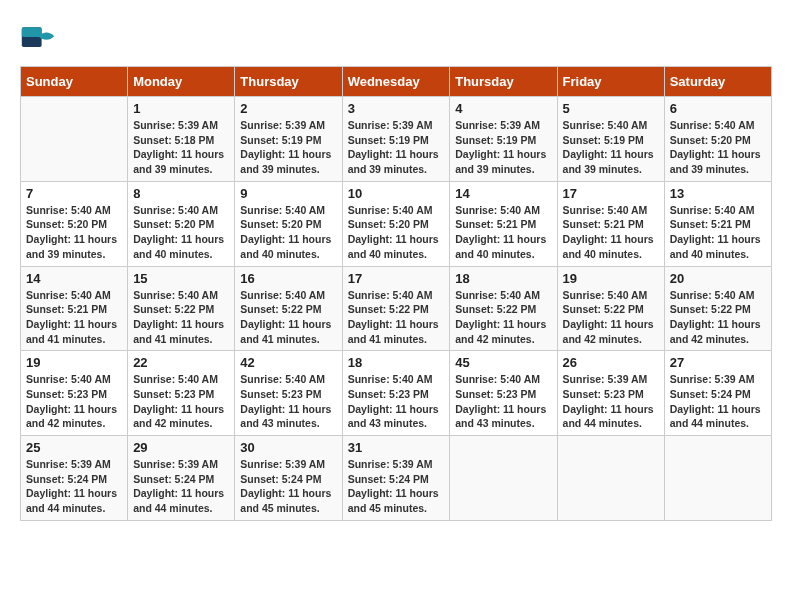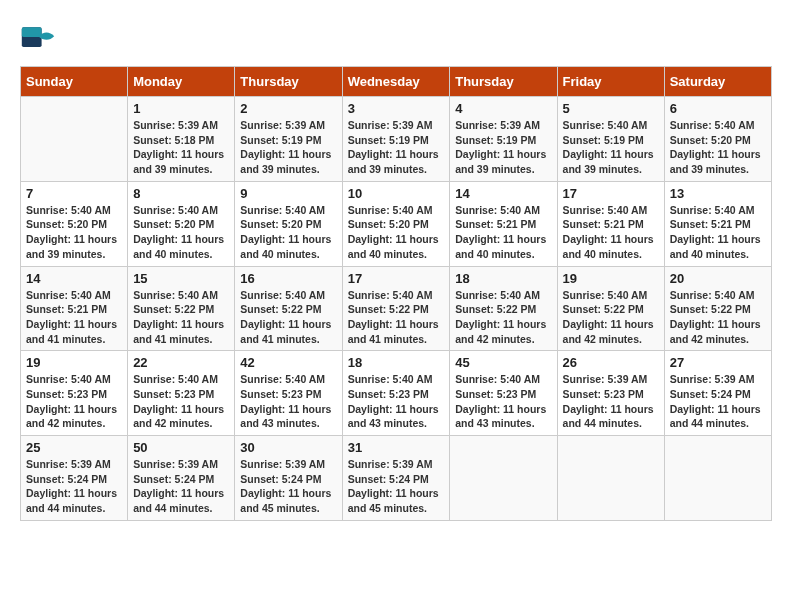--- a/index.html
+++ b/index.html
@@ -298,21 +298,21 @@
         </td>
       </tr>
       <tr>
         <td>
           <span class="day-num">25</span>
           <div class="day-info" style="white-space: pre-line;">Sunrise: 5:39 AM
 Sunset: 5:24 PM
 Daylight: 11 hours and 44 minutes.</div>
         </td>
         <td>
-          <span class="day-num">50</span>
+          <span class="day-num">29</span>
           <div class="day-info" style="white-space: pre-line;">Sunrise: 5:39 AM
 Sunset: 5:24 PM
 Daylight: 11 hours and 44 minutes.</div>
         </td>
         <td>
           <span class="day-num">30</span>
           <div class="day-info" style="white-space: pre-line;">Sunrise: 5:39 AM
 Sunset: 5:24 PM
 Daylight: 11 hours and 45 minutes.</div>
         </td>

